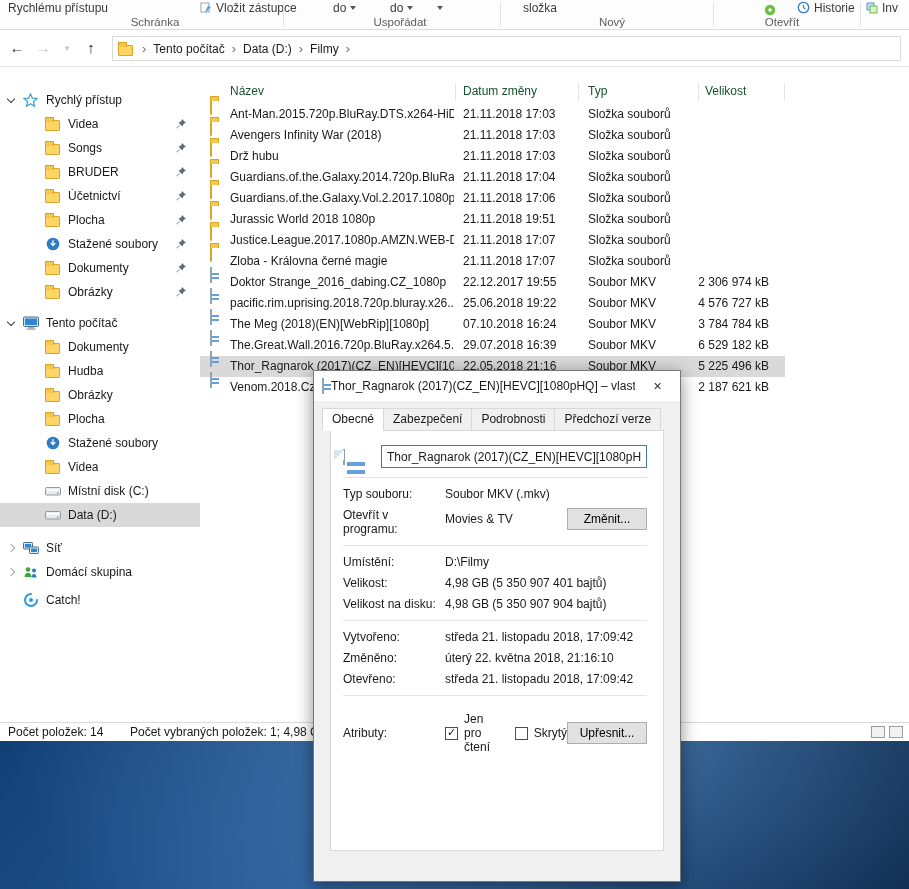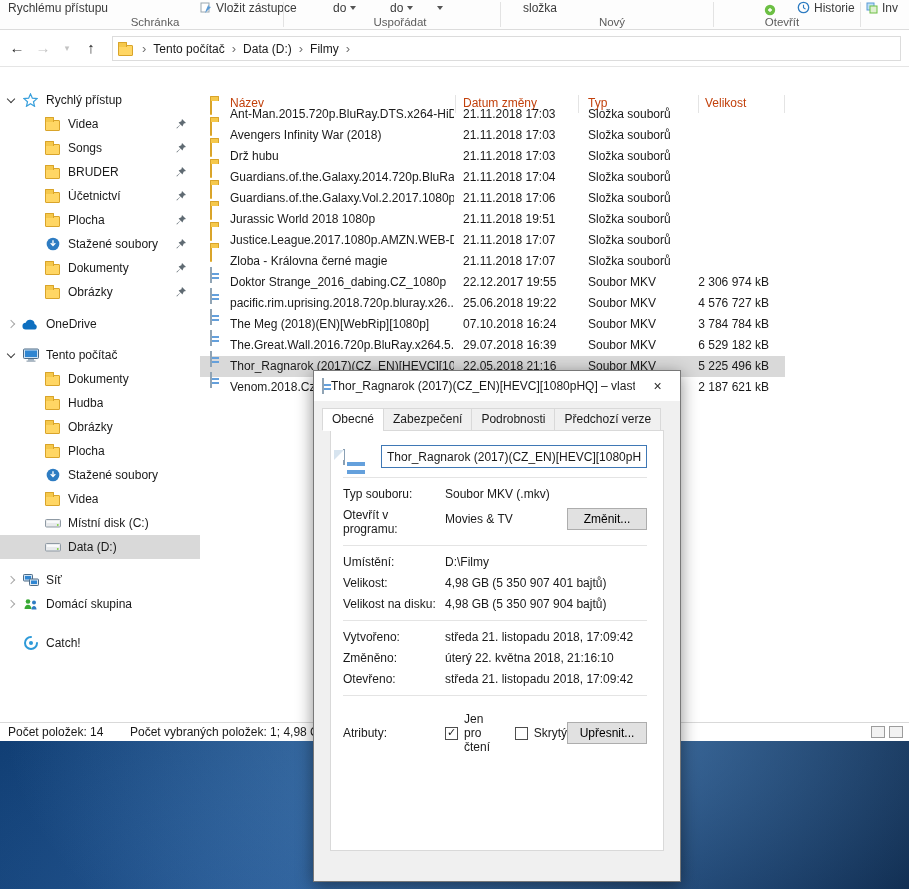--- a/index.html
+++ b/index.html
@@ -43,21 +43,21 @@
   .s-item.top { padding-left:22px; }
   .s-item.selected { background:#d9d9d9; }
   .s-ic { width:17px; height:17px; margin-right:7px; flex:none; display:flex; align-items:center; justify-content:center; line-height:0; }
   .s-label { white-space:nowrap; overflow:hidden; }
   .chev { position:absolute; left:8px; top:8px; width:6px; height:6px; border-right:1.5px solid #3c3c3c; border-bottom:1.5px solid #3c3c3c; transform:rotate(45deg); }
   .chev.closed { border-color:#a8a8a8; transform:rotate(-45deg); top:9px; }
   .pin { position:absolute; right:14px; top:7px; line-height:0; }
 
   
   .filearea { position:absolute; left:200px; top:67px; width:709px; height:655px; background:#fff; }
-  .headers { position:absolute; top:24px; left:0; width:585px; height:24px; color:#c2410c; }
+  .headers { position:absolute; top:12px; left:0; width:585px; height:24px; color:#14532d; }
   .h-cell { position:absolute; top:5px; white-space:nowrap; }
   .h-sep { position:absolute; top:4px; bottom:2px; width:1px; background:#e4e4e4; }
   .rows { position:absolute; top:37px; left:0; width:585px; }
   .f-row { position:relative; height:21px; }
   .f-row.selected { background:#d9d9d9; }
   .f-ic { position:absolute; left:10px; top:3px; line-height:0; }
   .f-name { position:absolute; left:30px; top:3px; width:224px; white-space:nowrap; overflow:hidden; }
   .f-date { position:absolute; left:263px; top:3px; width:122px; white-space:nowrap; }
   .f-type { position:absolute; left:388px; top:3px; width:112px; white-space:nowrap; }
   .f-size { position:absolute; left:430px; top:3px; width:147px; text-align:right; padding-right:8px; white-space:nowrap; }
@@ -272,29 +272,20 @@
     <div class="s-item">
       <span class="s-ic">
           <span class="icon-folder"></span>
         </span>
       <span class="s-label">Obrázky</span>
       <span class="pin"><svg width="10" height="10" viewBox="0 0 10 10">
             <path d="M6 0l4 4-2.2.6L6.4 7.4 4.6 5.6 1 9.6.4 9 4.4 5.4 2.6 3.6 5.4 2.2z" fill="#5f6a72"></path>
           </svg></span>
     </div>
 
-    <div class="s-item top" style="margin-top:8px">
-      <span class="chev closed"></span>
-      <span class="s-ic">
-        <svg width="17" height="11" viewBox="0 0 17 11">
-            <path d="M4 10.5a3.4 3.4 0 01-.3-6.8A4.6 4.6 0 0112.6 5a3 3 0 01.7 5.5z" fill="#0e6fc0"></path>
-          </svg>
-      </span>
-      <span class="s-label">OneDrive</span>
-    </div>
 
     <div class="s-item top" style="margin-top:7px">
       <span class="chev"></span>
       <span class="s-ic">
         <svg width="16" height="14" viewBox="0 0 16 14">
             <rect x=".5" y="1" width="15" height="9.5" rx="1" fill="#cfe3f5" stroke="#4d6b86"></rect>
             <rect x="2" y="2.5" width="12" height="6.5" fill="#2f86d2"></rect>
             <rect x="5" y="11" width="6" height="1.6" fill="#9fb2c3"></rect>
             <rect x="3.5" y="12.6" width="9" height="1" fill="#7c8fa0"></rect>
           </svg>
@@ -378,21 +369,21 @@
       <span class="s-ic">
         <svg width="16" height="13" viewBox="0 0 16 13">
             <circle cx="5" cy="3.5" r="2.3" fill="#39a935"></circle>
             <path d="M1.5 11c0-2.6 1.6-4.2 3.5-4.2S8.5 8.4 8.5 11z" fill="#39a935"></path>
             <circle cx="11" cy="4.5" r="2" fill="#2e7cc2"></circle>
             <path d="M8.5 11.5c0-2.2 1.2-3.6 2.5-3.6s2.5 1.4 2.5 3.6z" fill="#2e7cc2"></path>
           </svg>
       </span>
       <span class="s-label">Domácí skupina</span>
     </div>
-    <div class="s-item top" style="margin-top:15px">
+    <div class="s-item top" style="margin-top:4px">
       <span class="s-ic">
         <svg width="14" height="14" viewBox="0 0 14 14">
             <path d="M7 1a6 6 0 106 6" fill="none" stroke="#2e9ad8" stroke-width="2" stroke-linecap="round"></path>
             <circle cx="7" cy="7" r="2" fill="#2e9ad8"></circle>
           </svg>
       </span>
       <span class="s-label">Catch!</span>
     </div>
   </div>
 

